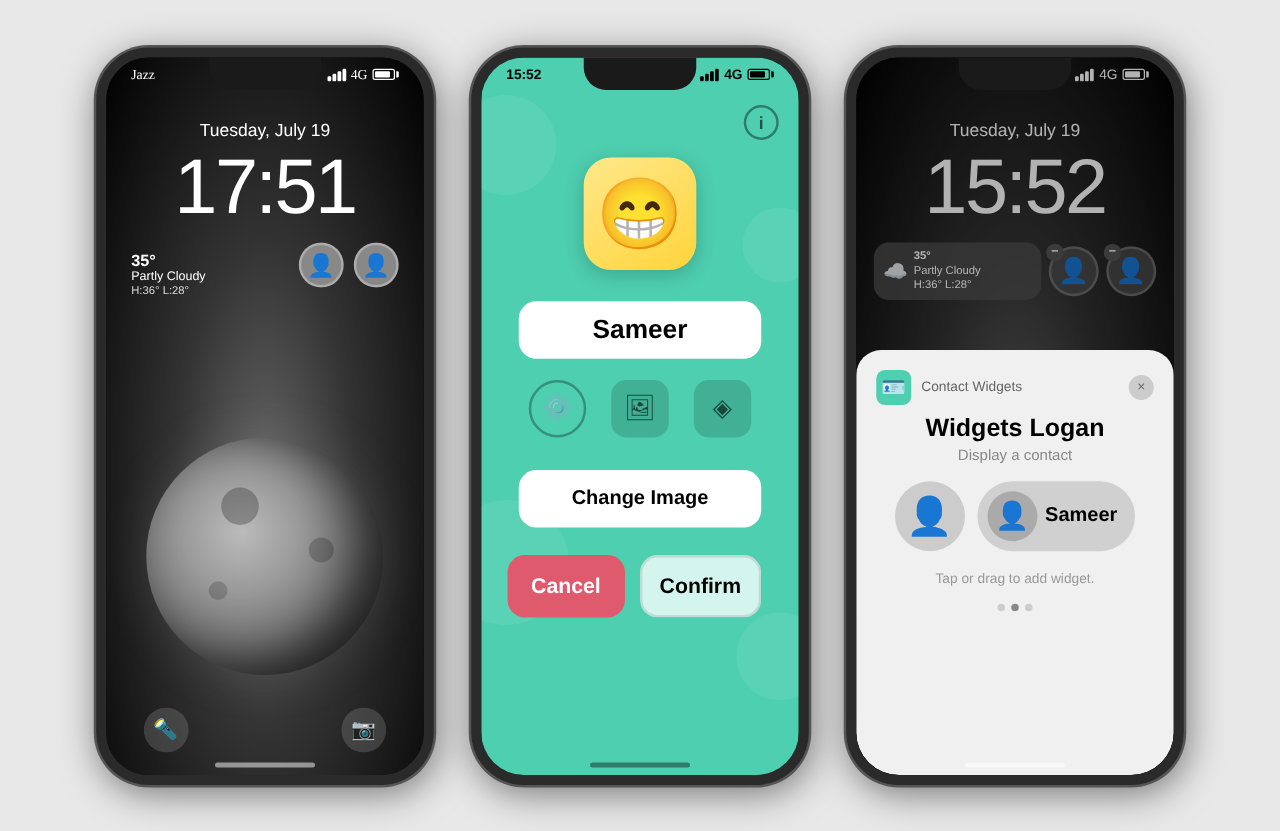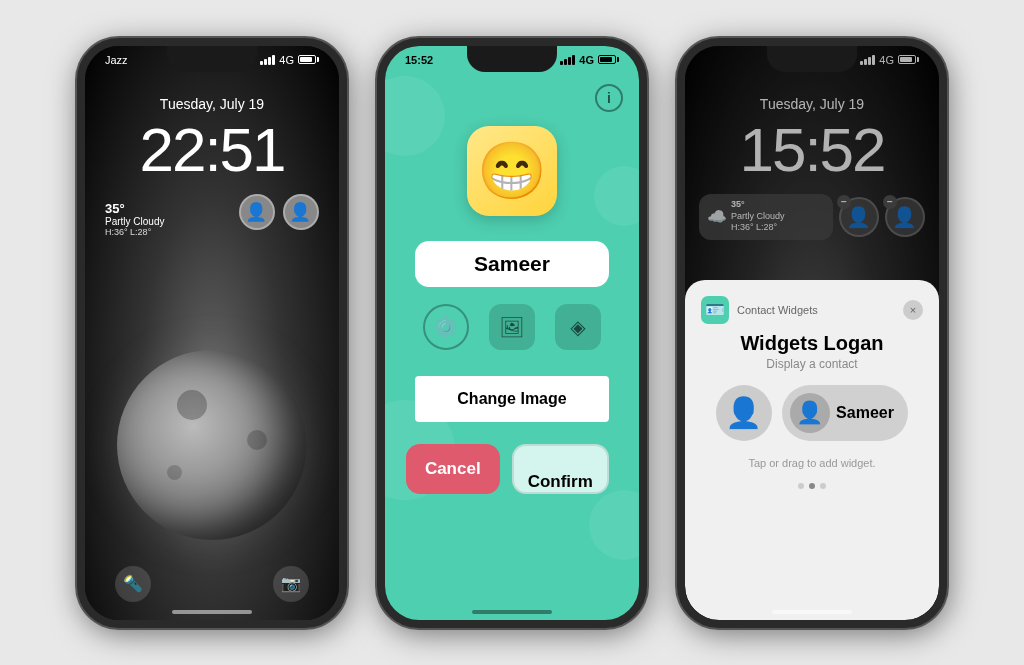--- a/index.html
+++ b/index.html
@@ -67,20 +67,21 @@
     .phone1-status {
       position: absolute;
       top: 8px;
       left: 0; right: 0;
       display: flex;
       justify-content: space-between;
       padding: 0 20px;
       color: white;
       font-size: 11px;
       z-index: 10;
+      font-family: Liberation Serif, serif;
     }
 
     .phone1-date {
       position: absolute;
       top: 50px;
       left: 0; right: 0;
       text-align: center;
       color: white;
       font-size: 14px;
       font-weight: 500;
@@ -257,21 +258,21 @@
       justify-content: center;
       font-size: 20px;
       color: rgba(0,0,0,0.6);
     }
     .change-image-btn {
       position: absolute;
       top: 330px;
       left: 30px; right: 30px;
       height: 46px;
       background: white;
-      border-radius: 4px;
+      border-radius: 14px;
       display: flex;
       align-items: center;
       justify-content: center;
       font-size: 16px;
       font-weight: 600;
       color: #000;
       z-index: 10;
     }
     .action-row {
       position: absolute;
@@ -293,21 +294,21 @@
       font-weight: 600;
       color: white;
     }
     .confirm-btn {
       flex: 1;
       height: 50px;
       background: #d4f5ee;
       border-radius: 14px;
       border: 2px solid rgba(0,0,0,0.1);
       display: flex;
-      align-items: flex-end;
+      align-items: center;
       justify-content: center;
       font-size: 17px;
       font-weight: 600;
       color: #000;
     }
     
     .teal-pattern {
       position: absolute;
       inset: 0;
       overflow: hidden;
@@ -603,21 +604,21 @@
           <div class="battery-body">
               <div class="battery-fill"></div>
             </div>
           <div class="battery-tip"></div>
         </div>
       </div>
     </div>
 
     <div class="phone1-date">Tuesday, July 19</div>
 
-    <div class="phone1-time">22:51</div>
+    <div class="phone1-time">17:51</div>
 
     <div class="phone1-weather">
       <div style="font-size:13px;font-weight:600;">35°</div>
       <div style="font-size:10px;">Partly Cloudy</div>
       <div style="font-size:9px;opacity:0.8;">H:36° L:28°</div>
     </div>
 
     <div class="phone1-avatars">
       <div class="avatar-circle">👤</div>
       <div class="avatar-circle">👤</div>

